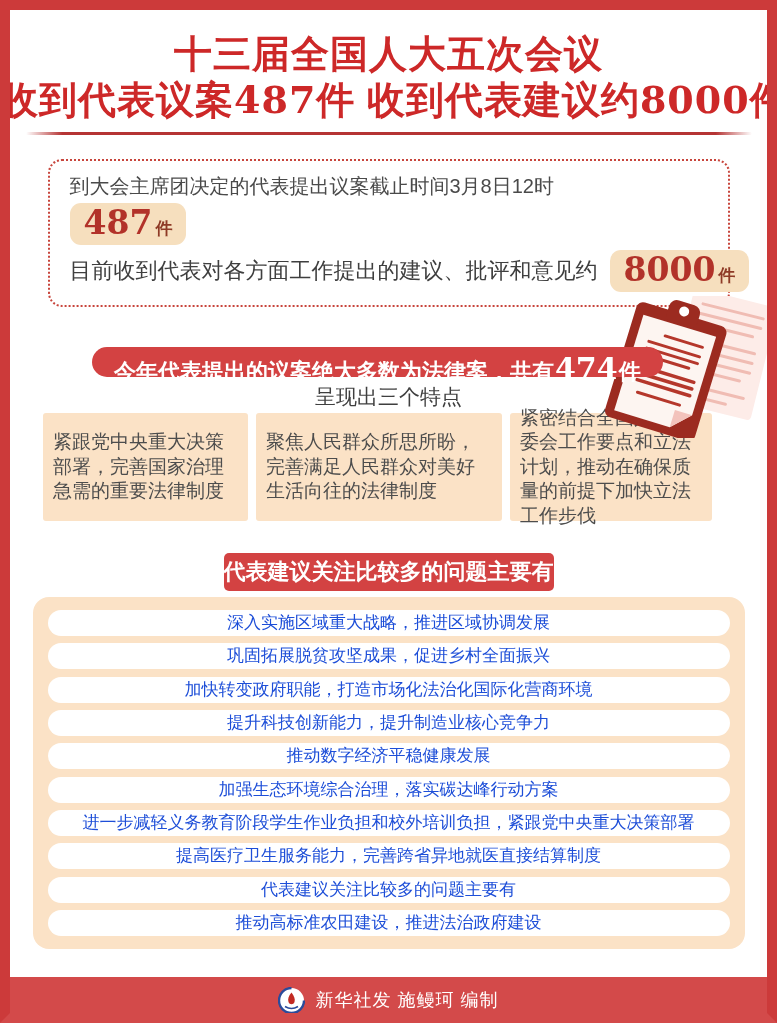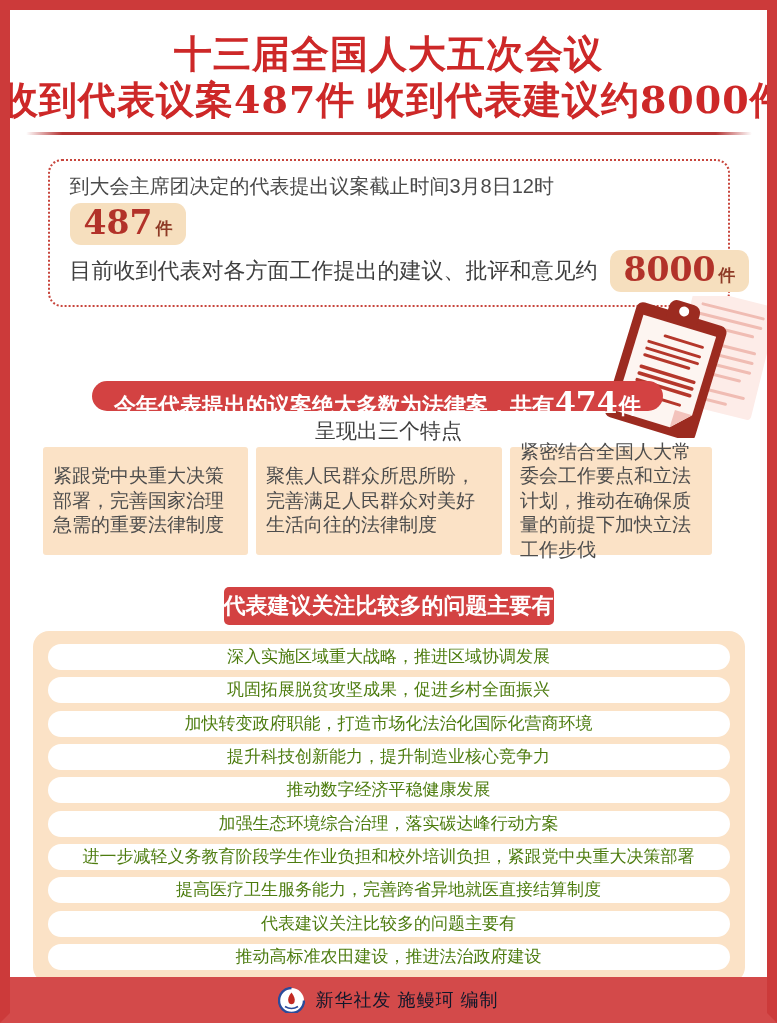--- a/index.html
+++ b/index.html
@@ -29,21 +29,21 @@
   .stats-line1{ font-size:20px; color:#4a4a4a; line-height:24px; }
   .stat-row{ display:flex; align-items:center; gap:12px; margin-top:5px;
              font-size:22px; color:#3f3f3f; white-space:nowrap; }
   .badge{ display:inline-flex; align-items:baseline; background:#f6dfbe;
           border-radius:11px; padding:1px 14px 3px; }
   .badge-num{ font-family:"DejaVu Serif","Liberation Serif",serif; font-weight:bold;
               font-size:33px; line-height:38px; color:#b23229; }
   .badge-unit{ font-weight:bold; font-size:17px; color:#8e3a26; margin-left:3px; }
   
   .pill-banner{
-    display:inline-flex; align-items:baseline; margin:74px 0 0 92px;
+    display:inline-flex; align-items:baseline; margin:40px 0 0 92px;
     height:30px; border-radius:22px; background:#d34242; padding:0 22px;
     color:#ffffff; font-weight:bold; font-size:22px; line-height:44px; white-space:nowrap;
     position:relative; z-index:2;
   }
   .pill-banner .serif-num{ font-size:30px; margin:0 1px; }
   .clipboard-wrap{ position:absolute; top:296px; right:4px; width:176px; height:142px; z-index:1; }
   .features-subtitle{ text-align:center; font-size:21px; color:#3f3f3f; margin-top:1px; line-height:26px; }
   .features-row{ display:flex; gap:8px; margin:3px 22px 0 43px; }
   .feature-card{
     background:#fbe2c6; border-radius:3px; height:108px; padding:6px 10px;
@@ -59,28 +59,28 @@
     background:#d34242; color:#fff; font-weight:bold; font-size:22px;
     display:flex; align-items:center; justify-content:center; white-space:nowrap;
   }
   .sugg-list{
     width:712px; height:352px; margin:6px auto 0; background:#fbe2c6;
     border-radius:16px; padding:13px 15px;
     display:flex; flex-direction:column; justify-content:space-between;
   }
   .sugg-item{
     background:#ffffff; border-radius:13px; height:26px; line-height:26px;
-    text-align:center; font-size:17px; color:#4d7c0f; white-space:nowrap; overflow:hidden;
+    text-align:center; font-size:17px; color:#1d4ed8; white-space:nowrap; overflow:hidden;
   }
   
   .footer{
     position:absolute; left:0; right:0; bottom:0; height:46px; background:#d34a4a;
     display:flex; align-items:center; justify-content:center; gap:10px; z-index:8;
   }
-  .footer-credit{ color:#0f172a; font-size:18px; letter-spacing:1px; }
+  .footer-credit{ color:#ffffff; font-size:18px; letter-spacing:1px; }
 </style>
 </head>
 <body>
 
 <div class="page">
 
   
   <header class="title-block">
     <div class="title-line">十三届全国人大五次会议</div>
     <div class="title-line"><span>收到代表议案</span><span class="serif-num">487</span><span>件 收到代表建议约</span><span class="serif-num">8000</span><span>件</span></div>

